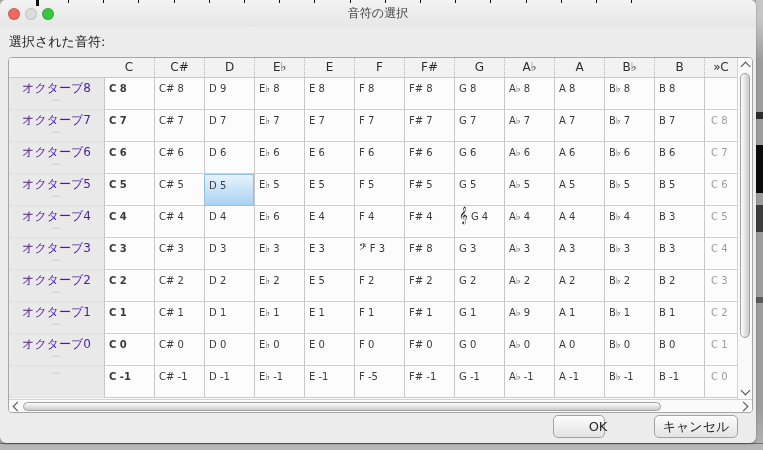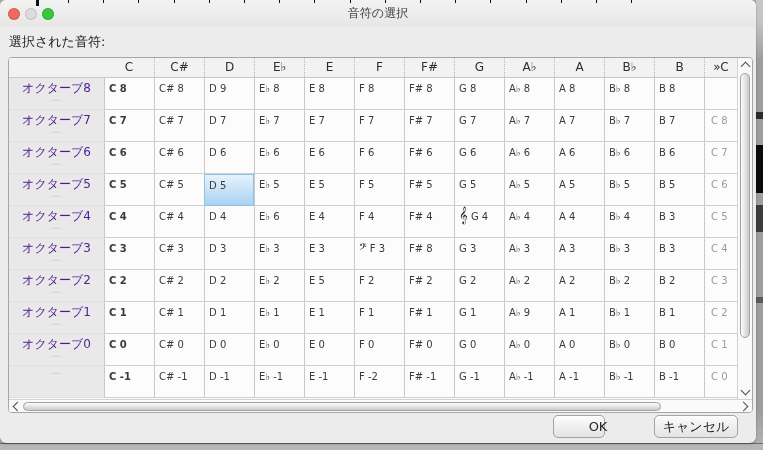--- a/index.html
+++ b/index.html
@@ -295,21 +295,21 @@
           </div>
           <div class="grid-row">
             <div class="row-h">
               <div class="dots">⋯</div>
             </div>
             <div class="cell c-col">C -1</div>
             <div class="cell">C# -1</div>
             <div class="cell">D -1</div>
             <div class="cell">E♭ -1</div>
             <div class="cell">E -1</div>
-            <div class="cell">F -2</div>
+            <div class="cell">F -5</div>
             <div class="cell">F# -1</div>
             <div class="cell">G -1</div>
             <div class="cell">A♭ -1</div>
             <div class="cell">A -1</div>
             <div class="cell">B♭ -1</div>
             <div class="cell">B -1</div>
             <div class="cell-extra">C 0</div>
           </div>
         </div>
     </div>

